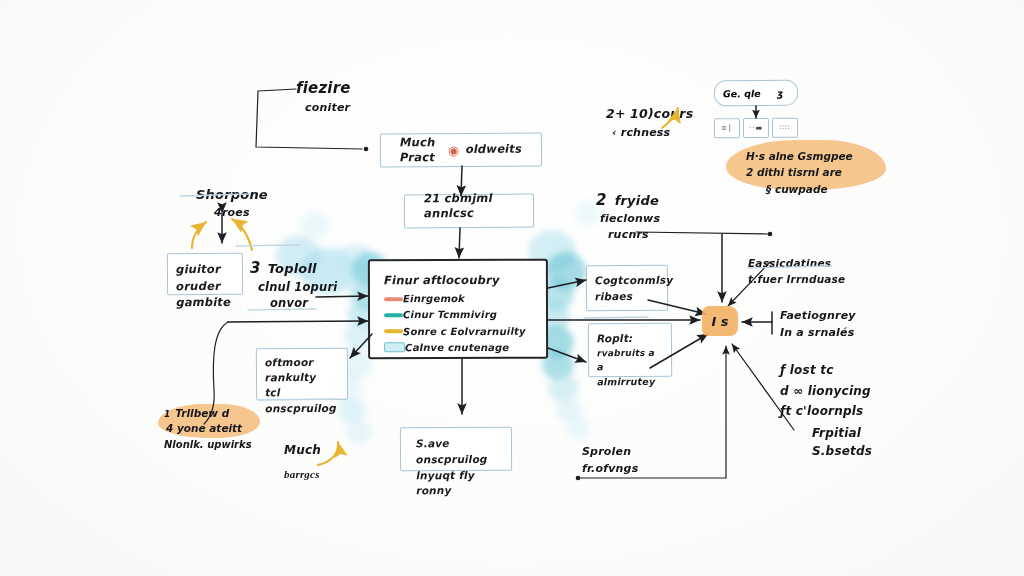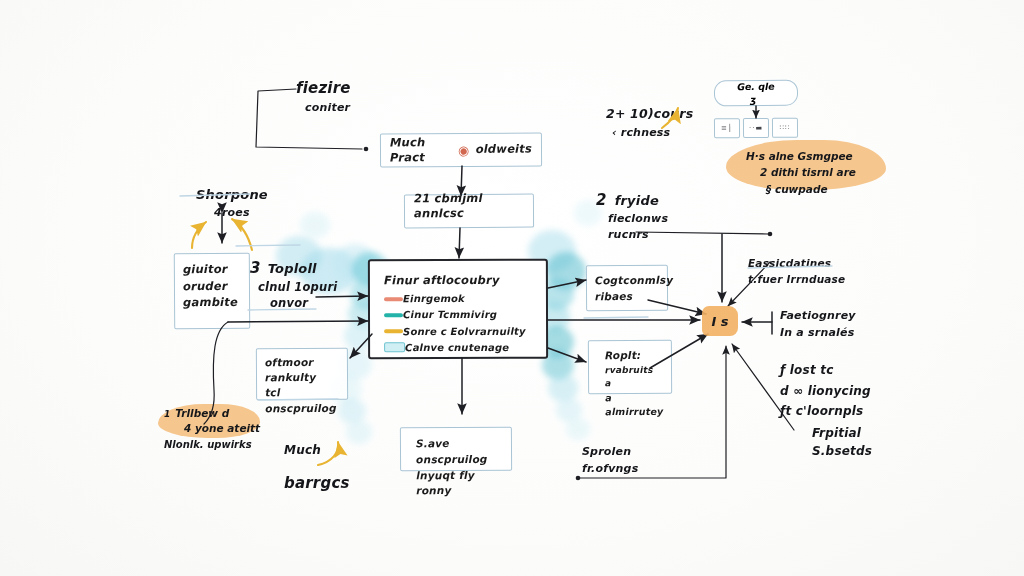--- a/index.html
+++ b/index.html
@@ -12,21 +12,21 @@
   #board{position:absolute;inset:0;background:
      radial-gradient(ellipse at 50% 40%, #ffffff 0%, #fcfcfb 60%, #f7f7f5 100%);}
 
   
   .node{
     position:absolute;
     box-sizing:border-box;
     background:rgba(255,255,255,.86);
     border:1.4px solid #a9c4d4;
     border-radius:2px;
-    padding:6px 9px;
+    padding:6px 19px;
     color:#1b1b1b;
     line-height:1.32;
     letter-spacing:.2px;
     transform:rotate(-.35deg);
   }
   .node.dark{border:2.2px solid #24262b;border-radius:3px;}
   .hand{font-family:"DejaVu Sans", sans-serif;font-style:italic;font-weight:600;}
   .txt{position:absolute;color:#15161a;line-height:1.4;letter-spacing:.2px;}
 
   
@@ -53,21 +53,21 @@
   .dot{fill:#1e1f24;}
 
   
   .legend-row{display:flex;align-items:center;margin-top:3px;}
   .sw{display:inline-block;width:19px;height:4px;border-radius:3px;flex:none;}
   .sw.box{height:8px;border-radius:2px;border:1.2px solid #6fc3cf;background:#cfeff5;}
 
   
   .mini-head{position:absolute;box-sizing:border-box;border:1.4px solid #a9c4d4;
      background:#fff;border-radius:12px;transform:rotate(-.6deg);
-     display:flex;align-items:center;justify-content:space-between;padding:0 8px;flex-direction:column;}
+     display:flex;align-items:center;justify-content:space-between;padding:0 8px;}
   .mini-row{position:absolute;display:flex;gap:3px;transform:rotate(-.4deg);}
   .mini-cell{box-sizing:border-box;border:1.3px solid #a9c4d4;background:#fff;
      border-radius:2px;display:flex;align-items:center;justify-content:center;
      font-size:7px;color:#44464c;letter-spacing:1px;}
 </style>
 </head>
 <body>
 
 <div id="board">
 
@@ -201,21 +201,21 @@
       <span class="sw box"></span>
       <span class="hand" style="font-size:10px;">Calnve cnutenage</span>
     </div>
   </div>
 
   <div class="txt hand" style="left:196px;top:186px;font-size:13px;text-align:center;">
     <div>Shorpone</div>
     <div style="font-size:11px;margin-top:1px;">4roes</div>
   </div>
 
-  <div class="node hand" style="left:174px;top:253px;width:76px;height:76px;font-size:11.5px;line-height:1.45;padding:7px 8px;">
+  <div class="node hand" style="left:167px;top:253px;width:76px;height:42px;font-size:11.5px;line-height:1.45;padding:7px 8px;">
     <div>giuitor</div>
     <div>oruder</div>
     <div>gambite</div>
   </div>
 
   <div class="txt hand" style="left:250px;top:258px;font-size:13px;">
     <div style="display:flex;gap:7px;align-items:baseline;">
       <span style="font-size:15px;">3</span>
       <span>Toploll</span>
     </div>
@@ -228,54 +228,54 @@
     <div>rankulty</div>
     <div>tcl onscpruilog</div>
   </div>
 
   <div class="hl" style="left:158px;top:404px;width:102px;height:34px;"></div>
   <div class="hl-txt hand" style="left:164px;top:406px;font-size:10.5px;">
     <div style="display:flex;gap:5px;align-items:baseline;">
       <span style="font-size:9px;">1</span>
       <span>Trllbew  d</span>
     </div>
-    <div style="margin-left:20px;">4 yone ateitt</div>
+    <div style="margin-left:2px;">4 yone ateitt</div>
     <div style="margin-top:2px;font-size:10px;">Nlonlk. upwirks</div>
   </div>
 
   <div class="txt hand" style="left:284px;top:442px;font-size:12px;">
     <div>Much</div>
-    <div style="font-size:15px;margin-top:14px;">barrgcs</div>
+    <div style="font-size:11px;margin-top:8px;font-family:Liberation Serif, serif;">barrgcs</div>
   </div>
 
   <div class="node hand" style="left:400px;top:427px;width:112px;height:44px;font-size:10.5px;line-height:1.5;padding:8px 15px;">
     <div>S.ave onscpruilog</div>
     <div>lnyuqt fly ronny</div>
   </div>
 
   <div class="txt hand" style="left:582px;top:444px;font-size:11px;line-height:1.5;">
     <div>Sprolen</div>
     <div>fr.ofvngs</div>
   </div>
 
   <div class="txt hand" style="left:596px;top:190px;font-size:13px;line-height:1.42;">
     <div style="display:flex;gap:8px;align-items:baseline;">
       <span style="font-size:15px;">2</span>
       <span>fryide</span>
     </div>
-    <div style="font-size:11px;margin-left:12px;">fieclonws</div>
+    <div style="font-size:11px;margin-left:4px;">fieclonws</div>
     <div style="font-size:11px;margin-left:12px;">rucnrs</div>
   </div>
 
   <div class="node hand" style="left:586px;top:265px;width:82px;height:46px;font-size:10.5px;line-height:1.5;padding:7px 8px;">
     <div>Cogtconmlsy</div>
     <div>ribaes</div>
   </div>
 
-  <div class="node hand" style="left:588px;top:340px;width:84px;height:54px;font-size:10.5px;line-height:1.5;padding:7px 16px;">
+  <div class="node hand" style="left:588px;top:323px;width:84px;height:54px;font-size:10.5px;line-height:1.5;padding:7px 8px;">
     <div>Roplt:</div>
     <div style="font-size:9px;">rvabruits a</div>
     <div style="font-size:9.5px;">a almirrutey</div>
   </div>
 
   <div style="position:absolute;left:702px;top:306px;width:36px;height:30px;z-index:3;
               background:#f3b264;opacity:.9;border-radius:7px 9px 8px 6px;
               display:flex;align-items:center;justify-content:center;filter:blur(.2px);"></div>
   <div class="hand" style="position:absolute;left:702px;top:306px;width:36px;height:30px;z-index:4;
               display:flex;align-items:center;justify-content:center;font-size:13px;color:#18191d;">I s</div>
@@ -313,17 +313,17 @@
 
   <div class="mini-row" style="left:714px;top:118px;">
     <div class="mini-cell" style="width:26px;height:20px;">≡│</div>
     <div class="mini-cell" style="width:26px;height:20px;">··▬</div>
     <div class="mini-cell" style="width:26px;height:20px;">∷∷</div>
   </div>
 
   <div class="hl" style="left:726px;top:140px;width:160px;height:50px;border-radius:46% 40% 50% 44% / 56% 60% 44% 48%;"></div>
   <div class="hl-txt hand" style="left:746px;top:148px;font-size:10.5px;line-height:1.55;">
     <div>H·s alne   Gsmgpee</div>
-    <div style="margin-left:14px;">2 dithi tisrnl are</div>
+    <div style="margin-left:0;">2 dithi tisrnl are</div>
     <div style="margin-left:20px;">§ cuwpade</div>
   </div>
 
 </div>
 
 </body></html>

